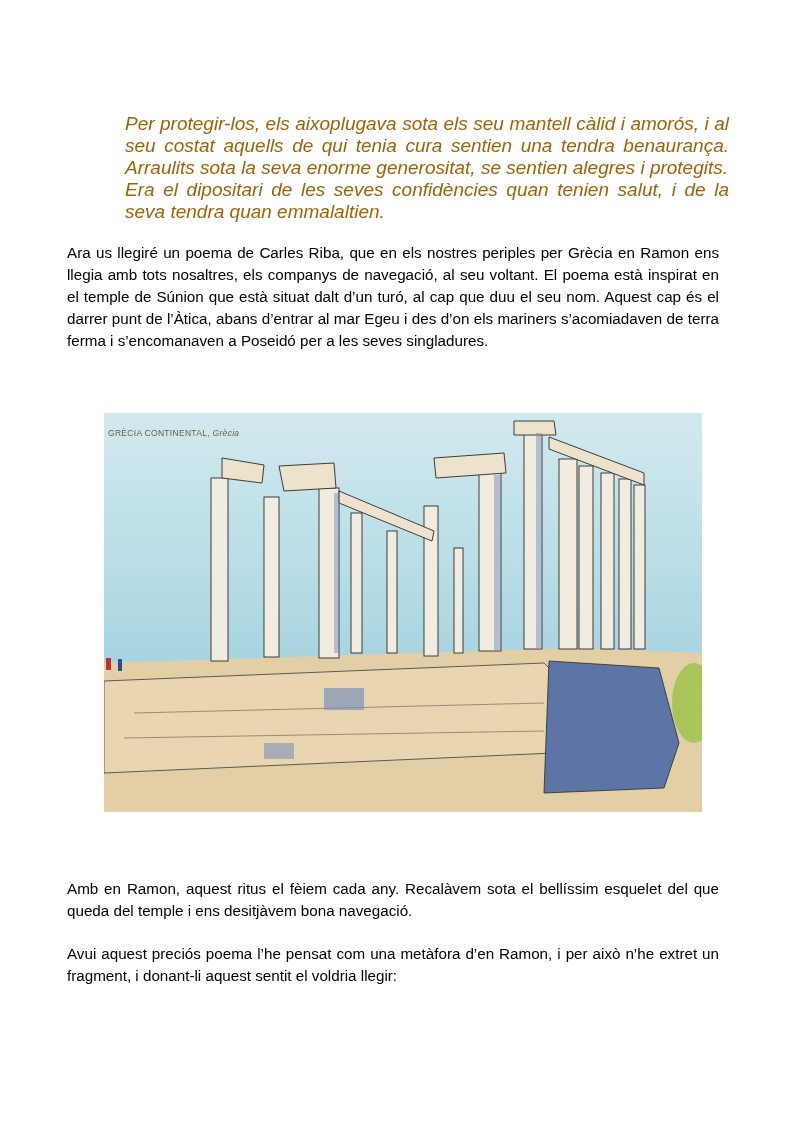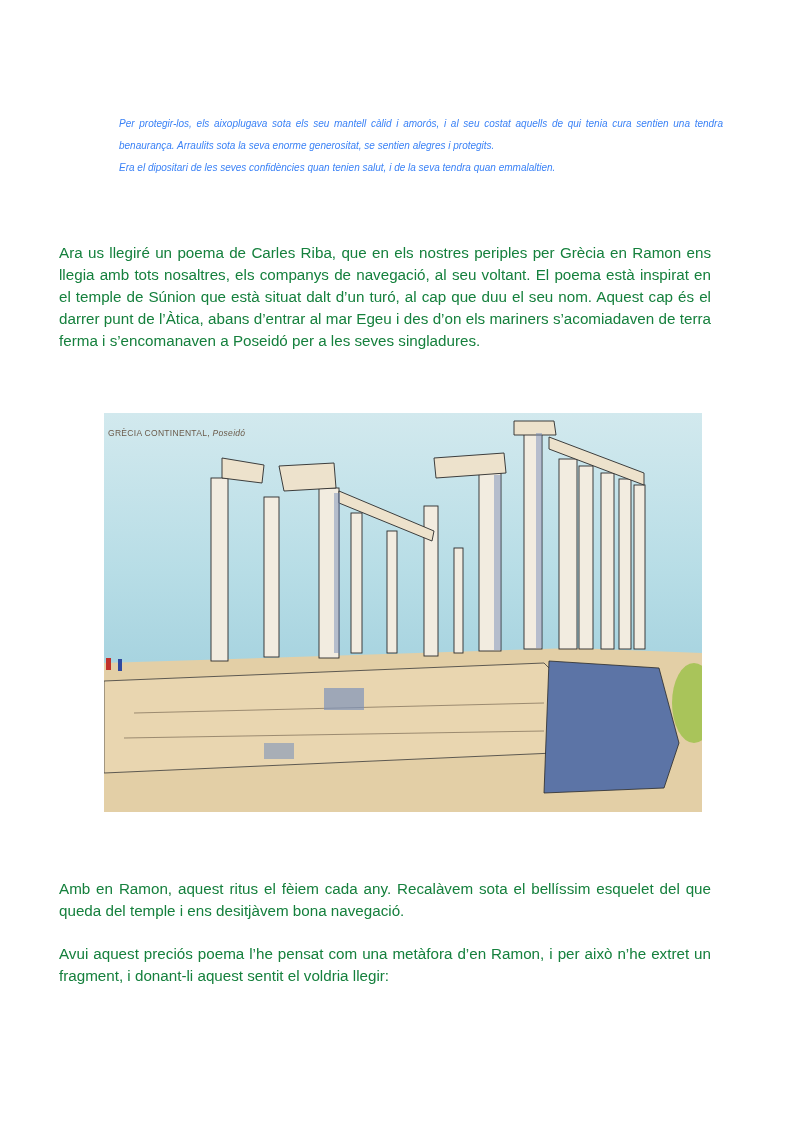--- a/index.html
+++ b/index.html
@@ -1,23 +1,23 @@
 <!DOCTYPE html>
 <html><head>
 <meta charset="utf-8">
 <style>
   html, body { margin: 0; padding: 0; background: #ffffff; }
   body { width: 800px; height: 1127px; position: relative; overflow: hidden;
          font-family: "Liberation Sans", sans-serif; color: #1a1a1a; }
   .page { position: absolute; left: 0; top: 0; width: 800px; height: 1127px; background: #fff; }
-  .quote { position: absolute; left: 119px; top: 113px; width: 604px;
-           font-style: italic; font-size: 10px; line-height: 22px; color: #3b82f6; text-align: justify; }
+  .quote { position: absolute; left: 125px; top: 113px; width: 604px;
+           font-style: italic; font-size: 19px; line-height: 22px; color: #a16207; text-align: justify; }
   .quote p { margin: 0; }
-  .para { position: absolute; left: 59px; width: 652px; font-size: 15.2px; line-height: 22px;
-          color: #15803d; text-align: justify; margin: 0; }
+  .para { position: absolute; left: 67px; width: 652px; font-size: 15.2px; line-height: 22px;
+          color: #000000; text-align: justify; margin: 0; }
   #p1 { top: 242px; }
   #p2 { top: 878px; }
   #p3 { top: 943px; }
   .figure { position: absolute; left: 104px; top: 413px; width: 598px; height: 399px; overflow: hidden;
             background: linear-gradient(180deg, #d2e9ee 0%, #b7dde6 40%, #a8d4e0 62%, #e8dcc2 68%, #e6d2ad 100%); }
   .caption { position: absolute; left: 4px; top: 15px; font-size: 8.5px; color: #6a5a4a; letter-spacing: 0.3px; }
   .caption em { font-style: italic; }
 </style>
 </head>
 <body>
@@ -75,20 +75,20 @@
         <rect x="230" y="80" width="6" height="160"></rect>
         <rect x="390" y="62" width="7" height="175"></rect>
         <rect x="432" y="20" width="6" height="215"></rect>
       </g>
 
       <rect x="2" y="245" width="5" height="12" fill="#c0312b"></rect>
       <rect x="14" y="246" width="4" height="12" fill="#2f49a0"></rect>
     </svg>
     <div class="caption">
       <span>GRÈCIA CONTINENTAL,</span>
-      <em>Poseidó</em>
+      <em>Grècia</em>
     </div>
   </div>
 
   <p class="para" id="p3">Avui aquest preciós poema l’he pensat com una metàfora d’en Ramon, i per això n’he extret un fragment, i donant-li aquest sentit el voldria llegir:</p>
   <p class="para" id="p2">Amb en Ramon, aquest ritus el fèiem cada any. Recalàvem sota el bellíssim esquelet del que queda del temple i ens desitjàvem bona navegació.</p>
 
 </div>
 
 </body></html>

